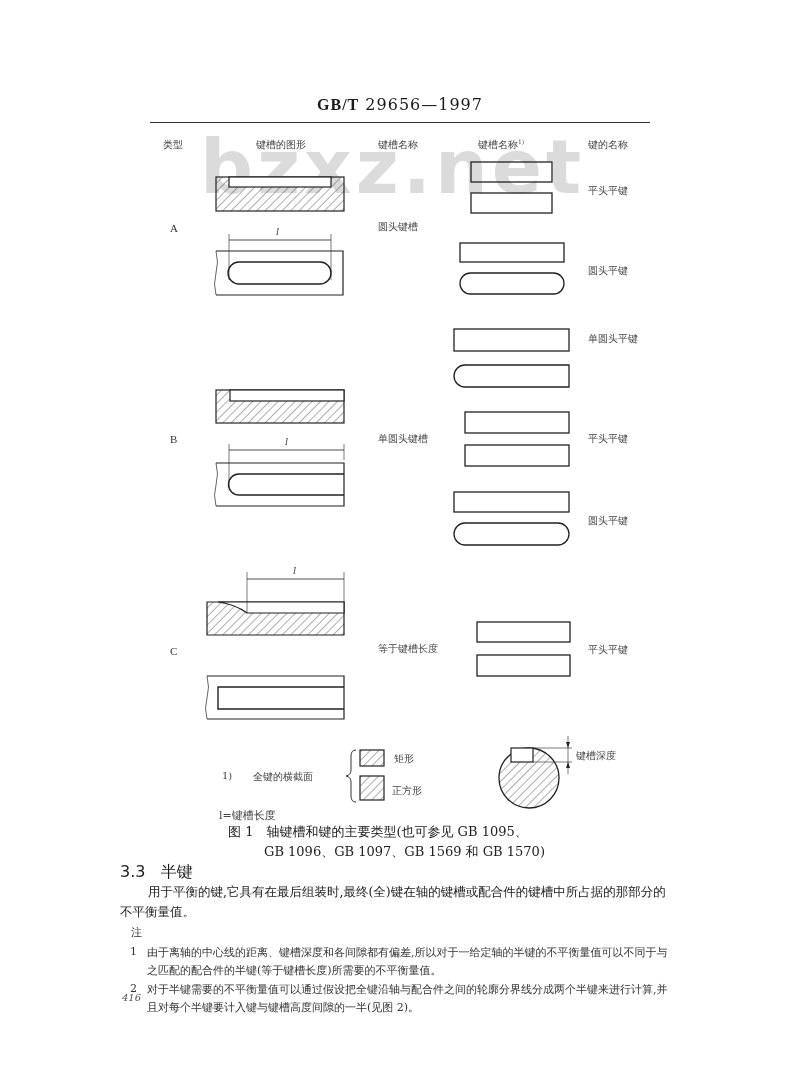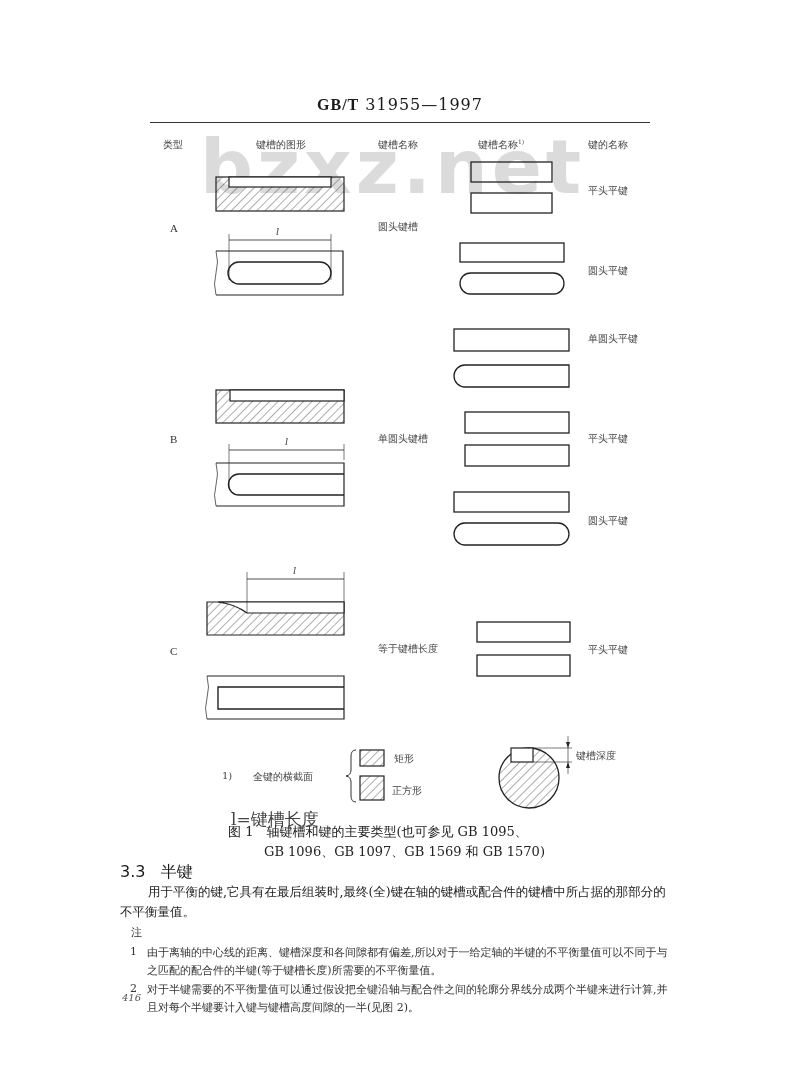--- a/index.html
+++ b/index.html
@@ -19,21 +19,21 @@
   .sec { left: 120px; top: 862px; font-size: 16px; font-family: "DejaVu Sans", sans-serif; }
   .para { font-size: 12.5px; color: #222; }
   .note { font-size: 11px; color: #333; }
   .pgno { left: 122px; top: 992px; font-size: 10px; color: #555; font-style: italic; }
 </style>
 </head>
 <body>
 
 <div class="abs hdr">
   <b>GB/T</b>
-  <span>31955—1997</span>
+  <span>29656—1997</span>
 </div>
 <div class="abs hdr-rule"></div>
 
 <div class="abs watermark">bzxz.net</div>
 
 <div class="abs col-h" style="left:163px">类型</div>
 <div class="abs col-h" style="left:256px">键槽的图形</div>
 <div class="abs col-h" style="left:378px">键槽名称</div>
 <div class="abs col-h" style="left:478px">
   <span>键槽名称</span><sup style="font-size:6px">1)</sup>
@@ -136,21 +136,21 @@
 <div class="abs lbl" style="left:588px; top:432px">平头平键</div>
 <div class="abs lbl" style="left:588px; top:514px">圆头平键</div>
 <div class="abs lbl" style="left:588px; top:643px">平头平键</div>
 
 <div class="abs lbl" style="left:222px; top:770px">1)</div>
 <div class="abs lbl" style="left:253px; top:770px">全键的横截面</div>
 <div class="abs lbl" style="left:394px; top:752px">矩形</div>
 <div class="abs lbl" style="left:392px; top:784px">正方形</div>
 <div class="abs lbl" style="left:576px; top:749px">键槽深度</div>
 
-<div class="abs lbl" style="left:231px; top:808px; font-size:17px">l=键槽长度</div>
+<div class="abs lbl" style="left:219px; top:808px; font-size:11px">l=键槽长度</div>
 
 <div class="abs cap" style="top:823px">图 1　轴键槽和键的主要类型(也可参见 GB 1095、</div>
 <div class="abs cap" style="left:264px; top:843px">GB 1096、GB 1097、GB 1569 和 GB 1570)</div>
 
 <div class="abs sec">
   <span>3.3</span>&nbsp;&nbsp;
   <span>半键</span>
 </div>
 <div class="abs para" style="left:148px; top:884px; white-space:nowrap">用于平衡的键,它具有在最后组装时,最终(全)键在轴的键槽或配合件的键槽中所占据的那部分的</div>
 <div class="abs para" style="left:120px; top:904px">不平衡量值。</div>

